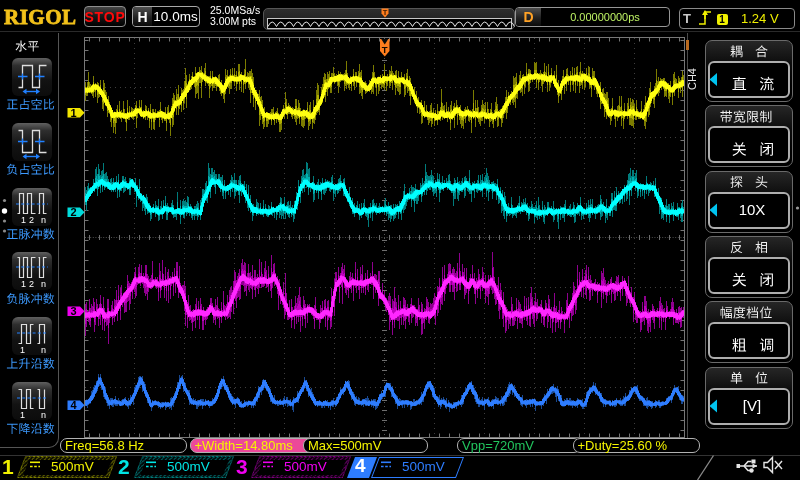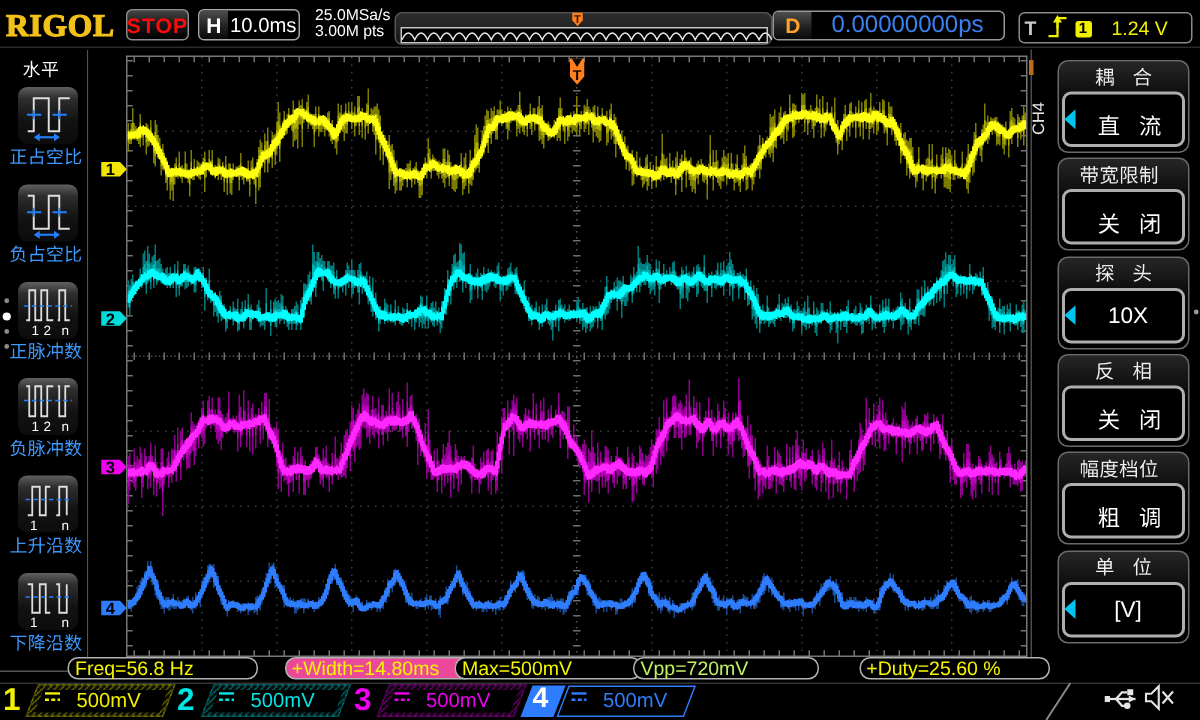--- a/index.html
+++ b/index.html
@@ -11,21 +11,21 @@
 <div class="abs" style="left:84px;top:6px;width:42px;height:21px;border-radius:4px;border:1px solid #8e8e8e;background:linear-gradient(180deg,#454545,#1a1a1a 45%,#000);color:#ff0a0a;font-weight:bold;font-size:14px;letter-spacing:0.8px;display:flex;align-items:center;justify-content:center;">STOP</div>
 <div class="abs" style="left:132px;top:6px;width:68px;height:21px;border-radius:4px;border:1px solid #a8a8a8;background:#000;overflow:hidden;display:flex;">
  <div style="width:19px;background:linear-gradient(180deg,#4e4e4e,#222 55%,#0a0a0a);color:#fff;font-weight:bold;font-size:14px;display:flex;align-items:center;justify-content:center;">H</div>
  <div style="flex:1;color:#fff;font-size:13.5px;display:flex;align-items:center;justify-content:center;">10.0ms</div>
 </div>
 <div class="abs" style="left:210px;top:5px;color:#fff;font-size:10.5px;line-height:11px;">25.0MSa/s<br>3.00M pts</div>
 <div class="abs" style="left:263px;top:8px;width:252px;height:22px;border-radius:5px;border:1px solid #565656;background:linear-gradient(180deg,#2d2d2d,#181818);"></div>
 <div class="abs" style="left:266.5px;top:17.5px;width:245px;height:11.5px;border:1px solid #c6c6c6;background:#000;"></div>
 <div class="abs" style="left:515px;top:7px;width:155px;height:20px;border-radius:4px;border:1px solid #979797;background:#000;overflow:hidden;display:flex;">
  <div style="width:25px;background:linear-gradient(180deg,#4e4e4e,#222 55%,#0a0a0a);color:#ffa226;font-weight:bold;font-size:14px;display:flex;align-items:center;justify-content:center;">D</div>
- <div style="flex:1;color:#3b82f6;font-size:16px;display:flex;align-items:center;justify-content:center;">0.00000000ps</div>
+ <div style="flex:1;color:#bef264;font-size:11px;display:flex;align-items:center;justify-content:center;">0.00000000ps</div>
 </div>
 <div class="abs" style="left:679px;top:8px;width:116px;height:21px;border-radius:4px;border:1px solid #8a8a8a;background:#000;"></div>
 <div class="abs" style="left:683px;top:11px;color:#c8c8c8;font-weight:bold;font-size:13px;">T</div>
 <div class="abs" style="left:716.5px;top:13.5px;width:11px;height:11px;border-radius:2px;background:#f0f000;color:#000;font-weight:bold;font-size:10px;display:flex;align-items:center;justify-content:center;">1</div>
 <div class="abs" style="left:741px;top:11px;color:#f0f000;font-size:13px;">1.24 V</div>
 
 <div class="abs" style="left:0;top:33px;width:59px;height:415px;border-right:1px solid #555;border-bottom:1px solid #555;border-bottom-right-radius:10px;"></div>
 <div class="abs" style="left:12px;top:58px;width:40px;height:38px;border-radius:6px;background:linear-gradient(180deg,#606060,#2e2e2e 20%,#121212 60%,#0c0c0c);"></div>
 <div class="abs" style="left:12px;top:123px;width:40px;height:38px;border-radius:6px;background:linear-gradient(180deg,#606060,#2e2e2e 20%,#121212 60%,#0c0c0c);"></div>
 <div class="abs" style="left:12px;top:188px;width:40px;height:38px;border-radius:6px;background:linear-gradient(180deg,#606060,#2e2e2e 20%,#121212 60%,#0c0c0c);"></div>
@@ -42,24 +42,24 @@
 <div class="abs" style="left:705px;top:301.2px;width:88px;height:62px;border-radius:7px;border:1px solid #6a6a6a;background:linear-gradient(180deg,#262626,#0b0b0b 40%,#000 75%);"></div>
 <div class="abs" style="left:705px;top:366.5px;width:88px;height:62px;border-radius:7px;border:1px solid #6a6a6a;background:linear-gradient(180deg,#262626,#0b0b0b 40%,#000 75%);"></div>
 <div class="abs" style="left:708px;top:61px;width:82px;height:37px;border-radius:6px;border:2px solid #aeaeae;background:#000;"></div>
 <div class="abs" style="left:708px;top:126.3px;width:82px;height:37px;border-radius:6px;border:2px solid #aeaeae;background:#000;"></div>
 <div class="abs" style="left:708px;top:191.6px;width:82px;height:37px;border-radius:6px;border:2px solid #aeaeae;background:#000;"></div>
 <div class="abs" style="left:708px;top:256.9px;width:82px;height:37px;border-radius:6px;border:2px solid #aeaeae;background:#000;"></div>
 <div class="abs" style="left:708px;top:322.2px;width:82px;height:37px;border-radius:6px;border:2px solid #aeaeae;background:#000;"></div>
 <div class="abs" style="left:708px;top:387.5px;width:82px;height:37px;border-radius:6px;border:2px solid #aeaeae;background:#000;"></div>
 
 <div class="abs" style="left:0;top:455px;width:800px;height:1px;background:#333;"></div>
-<div class="abs" style="left:45px;top:438px;width:127px;height:15px;border-radius:7px;border:1.5px solid #b2b2b2;background:#000;color:#f5f500;font-size:13px;display:flex;align-items:center;padding-left:4px;">Freq=56.8 Hz</div>
+<div class="abs" style="left:60px;top:438px;width:127px;height:15px;border-radius:7px;border:1.5px solid #b2b2b2;background:#000;color:#f5f500;font-size:13px;display:flex;align-items:center;padding-left:4px;">Freq=56.8 Hz</div>
 <div class="abs" style="left:189.5px;top:438px;width:127.5px;height:15px;border-radius:7px;border:1.5px solid #b2b2b2;background:#ec4899;color:#f5f500;font-size:13px;display:flex;align-items:center;padding-left:4px;">+Width=14.80ms</div>
 <div class="abs" style="left:303px;top:438px;width:124.5px;height:15px;border-radius:7px;border:1.5px solid #b2b2b2;background:#000;color:#f5f500;font-size:13px;display:flex;align-items:center;padding-left:4px;">Max=500mV</div>
-<div class="abs" style="left:422px;top:438px;width:124px;height:15px;border-radius:7px;border:1.5px solid #b2b2b2;background:#000;color:#bef264;font-size:13px;display:flex;align-items:center;padding-left:4px;">Vpp=720mV</div>
+<div class="abs" style="left:457px;top:438px;width:124px;height:15px;border-radius:7px;border:1.5px solid #b2b2b2;background:#000;color:#22c55e;font-size:13px;display:flex;align-items:center;padding-left:4px;">Vpp=720mV</div>
 <div class="abs" style="left:572.5px;top:438px;width:127.5px;height:15px;border-radius:7px;border:1.5px solid #b2b2b2;background:#000;color:#f5f500;font-size:13px;display:flex;align-items:center;padding-left:4px;">+Duty=25.60 %</div>
 
 <div class="abs" style="left:2px;top:455px;width:18px;height:24px;color:#f0f000;font-size:21px;font-weight:bold;">1</div>
 <div class="abs" style="left:118px;top:455px;width:18px;height:24px;color:#00e5e5;font-size:21px;font-weight:bold;">2</div>
 <div class="abs" style="left:236px;top:455px;width:18px;height:24px;color:#f000f0;font-size:21px;font-weight:bold;">3</div>
 <div style="position:absolute;left:21px;top:456px;width:92px;height:22px;transform:skewX(-21deg);background:repeating-linear-gradient(125deg, rgba(215,215,0,0.42) 0 1.2px, rgba(12,12,0,1) 1.2px 3.4px);border:1px solid #f0f00040;"></div>
 <div style="position:absolute;left:138px;top:456px;width:92px;height:22px;transform:skewX(-21deg);background:repeating-linear-gradient(125deg, rgba(0,215,215,0.42) 0 1.2px, rgba(0,12,12,1) 1.2px 3.4px);border:1px solid #00e5e540;"></div>
 <div style="position:absolute;left:255px;top:456px;width:92px;height:22px;transform:skewX(-21deg);background:repeating-linear-gradient(125deg, rgba(215,0,215,0.42) 0 1.2px, rgba(12,0,12,1) 1.2px 3.4px);border:1px solid #f000f040;"></div>
 <div class="abs" style="left:25.5px;top:459.5px;width:83px;height:15px;background:#000;transform:skewX(-21deg);"></div>
 <div class="abs" style="left:142.5px;top:459.5px;width:83px;height:15px;background:#000;transform:skewX(-21deg);"></div>

